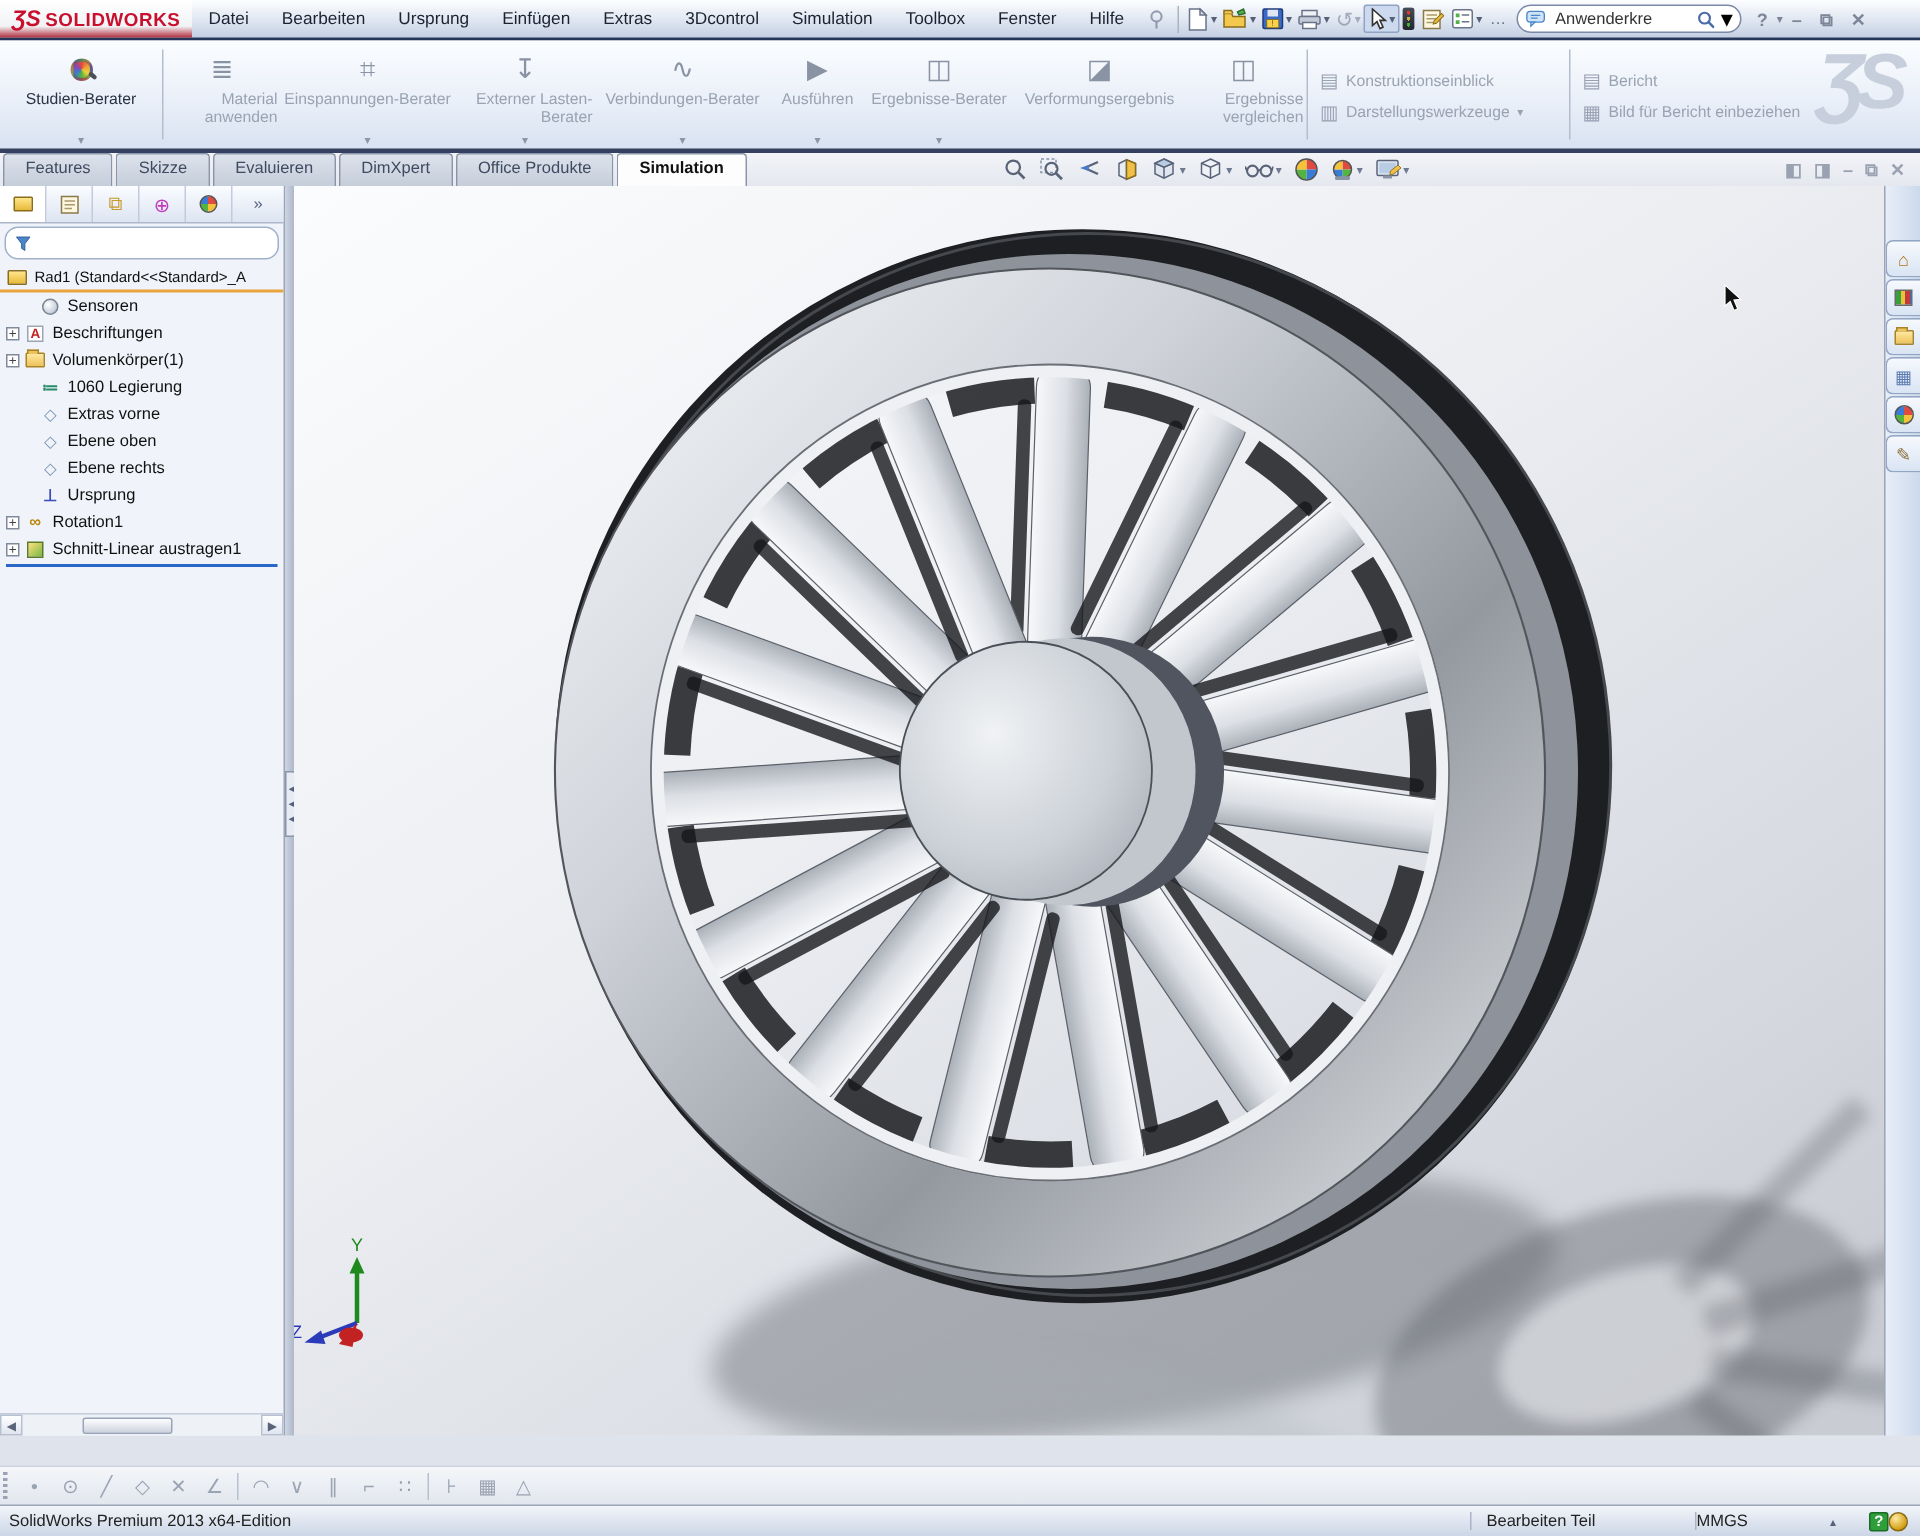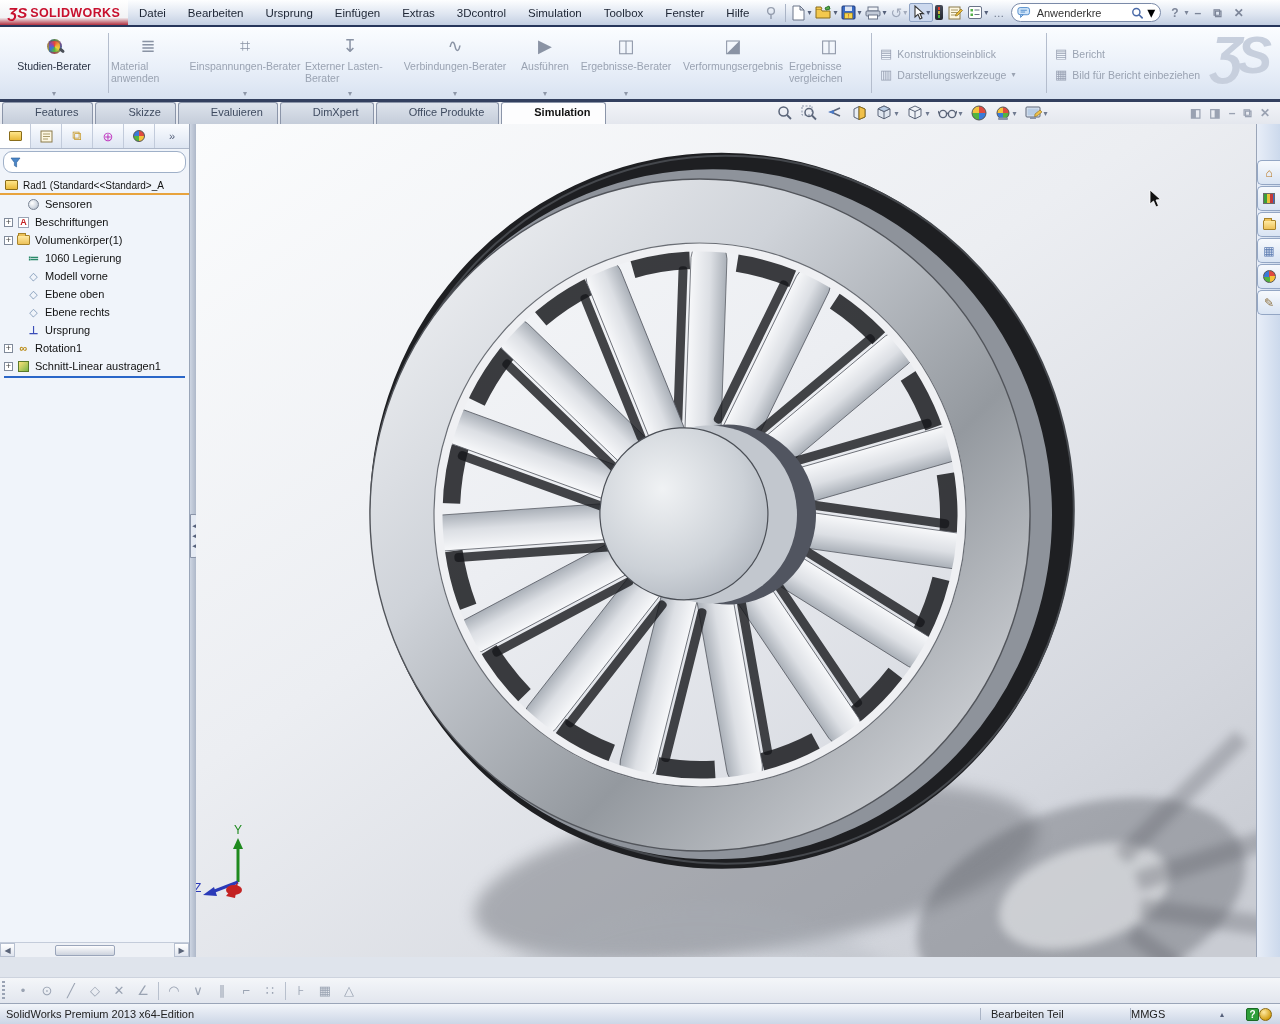--- a/index.html
+++ b/index.html
@@ -32,37 +32,37 @@
   .ov{color:#6a7488;font-size:11px;padding:0 3px;}
 
   
   #ribbon{position:absolute;left:0;top:27px;width:1280px;height:75px;
     background:linear-gradient(#fbfdff,#eaf0f9 55%,#d8e2f1);border-bottom:3px solid #33405f;
     display:flex;align-items:stretch;padding:2px 2px 0 2px;}
   .rsep{width:1px;background:#b4bdcd;margin:4px 2px 6px 2px;}
   .rbig{display:flex;flex-direction:column;align-items:center;justify-content:flex-start;
     padding-top:4px;position:relative;border-radius:3px;}
   .rbig .ric{height:26px;display:flex;align-items:center;justify-content:center;font-size:18px;color:#8a93a4;}
-  .rbig .rlb{font-size:10.5px;color:#2a3344;text-align:left;line-height:1.15;margin-top:1px;}
+  .rbig .rlb{font-size:10.5px;color:#2a3344;text-align:right;line-height:1.15;margin-top:1px;}
   .rbig.dis .rlb{color:#9aa3b2;}
   .rbig .fly{position:absolute;bottom:1px;font-size:8px;color:#8d96a8;}
   .rsmallcol{display:flex;flex-direction:column;justify-content:center;gap:6px;padding:0 6px;}
   .rsmall{display:flex;align-items:center;gap:5px;font-size:10.5px;color:#9aa3b2;}
   .rsmall .ric{font-size:13px;color:#99a1b3;}
   .lens{width:15px;height:15px;border-radius:50%;border:2px solid #55586082;position:relative;
     background:conic-gradient(#e4483b,#f0a23a,#ead33a,#58b43c,#3a7bd0,#8947b8,#e4483b);}
   .lens::after{content:"";position:absolute;width:6px;height:2.5px;background:#4a4f58;
     right:-5px;bottom:0px;transform:rotate(40deg);border-radius:2px;}
   #ds-mark{position:absolute;right:14px;top:8px;font-size:52px;font-style:italic;font-weight:bold;
     color:#c7cfdd;line-height:.8;letter-spacing:-6px;}
 
   
   #tabrow{position:absolute;left:0;top:102px;width:1280px;height:22px;display:flex;
     background:linear-gradient(#f2f4f8,#e4e7ee);}
-  .ctab{padding:3px 14px 0 32px;font-size:11px;color:#3f4b60;background:linear-gradient(#dde3ec,#c5cdda);
+  .ctab{padding:3px 14px 0 14px;font-size:11px;color:#3f4b60;background:linear-gradient(#dde3ec,#c5cdda);
     border:1px solid #8b95a9;border-bottom:none;border-radius:3px 3px 0 0;margin-left:2px;height:22px;}
   .ctab.active{background:#fdfdfe;font-weight:bold;color:#111;}
   #headsup{display:flex;align-items:center;gap:6px;margin-left:170px;}
   .hbtn{display:flex;align-items:center;gap:2px;padding:1px;}
   .hbtn .dd{font-size:8px;color:#6f7a90;}
   #docwin{margin-left:auto;display:flex;align-items:center;gap:8px;padding-right:10px;color:#9aa2b2;font-size:12px;}
   #docwin span{font-weight:bold;}
 
   
   #main{position:absolute;left:0;top:124px;width:1280px;height:833px;display:flex;}
@@ -486,21 +486,21 @@
           <span>Volumenkörper(1)</span>
         </div>
         <div class="trow" style="padding-left:14px">
           <span class="noexp"></span>
             <span class="tico" style="color:#2a8a6a;font-weight:bold">≔</span>
           <span>1060 Legierung</span>
         </div>
         <div class="trow" style="padding-left:14px">
           <span class="noexp"></span>
             <span class="tico" style="color:#7d96b5">◇</span>
-          <span>Modell vorne</span>
+          <span>Extras vorne</span>
         </div>
         <div class="trow" style="padding-left:14px">
           <span class="noexp"></span>
             <span class="tico" style="color:#7d96b5">◇</span>
           <span>Ebene oben</span>
         </div>
         <div class="trow" style="padding-left:14px">
           <span class="noexp"></span>
             <span class="tico" style="color:#7d96b5">◇</span>
           <span>Ebene rechts</span>

